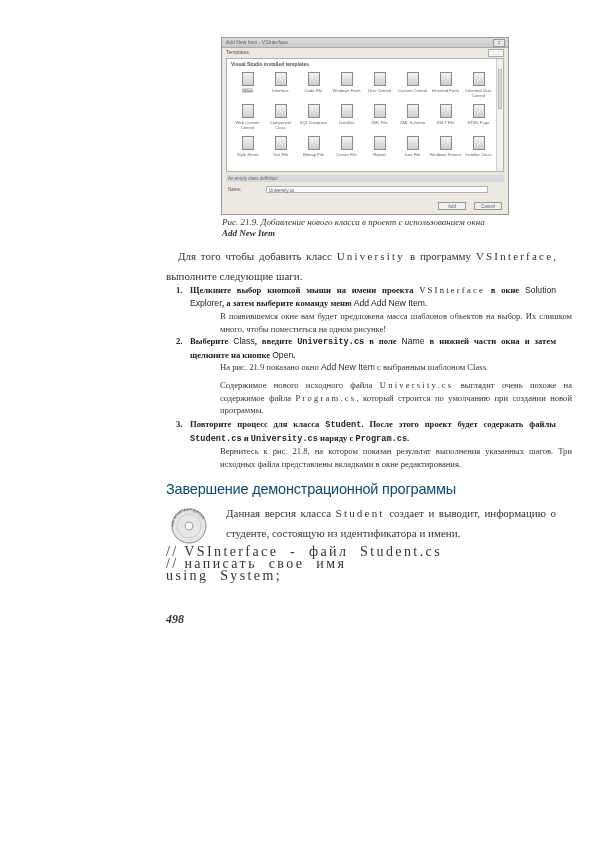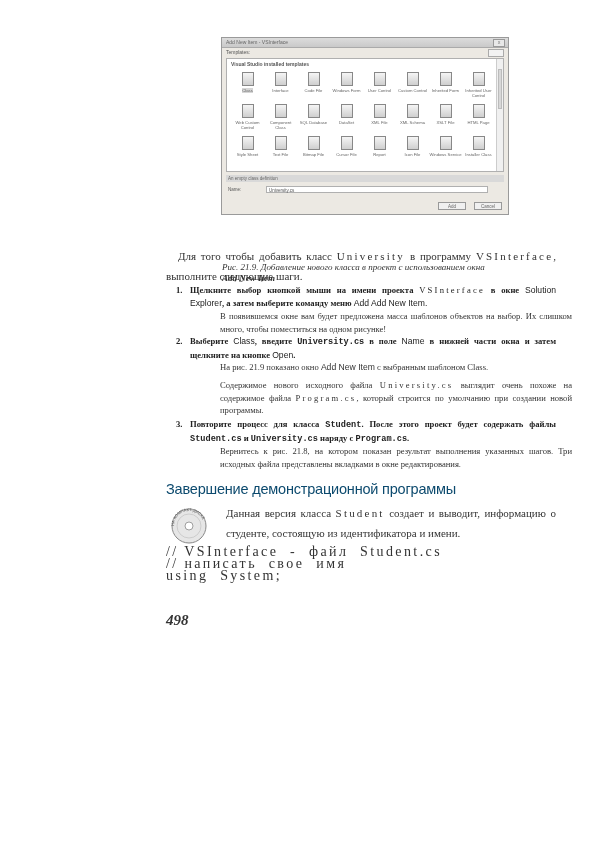--- a/index.html
+++ b/index.html
@@ -30,39 +30,39 @@
   .dlg-name-row { position:absolute; left:4px; top:148px; width:278px; height:8px; }
   .dlg-name-label { position:absolute; left:2px; top:0; line-height:8px; font-size:4.5px; }
   .dlg-name-input { position:absolute; left:40px; top:0; width:222px; height:7px; background:#fff; border:1px solid #b0b0b0;
                     font-size:4.5px; line-height:7px; padding-left:2px; box-sizing:border-box; color:#555; }
   .dlg-btn { position:absolute; top:164px; width:28px; height:8px; background:#f0f0f0; border:1px solid #999;
              font-size:4.5px; line-height:7px; text-align:center; box-sizing:border-box; color:#666; }
   .dlg-add { left:216px; }
   .dlg-cancel { left:252px; }
 
   
-  .caption { position:absolute; left:222px; top:217px; width:340px; font-size:9px; line-height:11px; font-style:italic; color:#333;margin-top:45px; }
+  .caption { position:absolute; left:222px; top:217px; width:340px; font-size:9px; line-height:11px; font-style:italic; color:#333; }
   .caption b { font-weight:bold; }
 
   
   .para { position:absolute; font-size:11px; line-height:20px; color:#333; text-align:justify; }
   .spaced { letter-spacing:2.2px; }
   .sans { font-family:"Liberation Sans", sans-serif; }
   .mono { font-family:"Liberation Mono", monospace; font-weight:bold; }
   .step { position:absolute; left:190px; width:366px; font-size:8.6px; line-height:12.5px; color:#222; font-weight:bold; text-align:justify; }
   .step-num { position:absolute; left:-14px; top:0; font-weight:bold; }
   .sub { position:absolute; left:220px; width:352px; font-size:8.6px; line-height:12.5px; color:#333; text-align:justify; }
 
   .heading { position:absolute; left:166px; top:481px; font-family:"Liberation Sans", sans-serif; font-size:14.5px; color:#0c4a6e; letter-spacing:-0.2px; }
 
   .cd-icon { position:absolute; left:166px; top:502px; width:46px; height:46px; }
 
   .code { position:absolute; left:166px; top:546px; font-family:"Liberation Serif", serif; font-size:14px; line-height:12px; color:#333; white-space:pre; letter-spacing:2.4px; }
 
-  .page-num { position:absolute; left:166px; top:612px; font-family:"Liberation Serif", serif; font-style:italic; font-weight:bold; font-size:15px; color:#333; }
+  .page-num { position:absolute; left:166px; top:612px; font-family:"Liberation Serif", serif; font-style:italic; font-weight:bold; font-size:12px; color:#333; }
 </style>
 </head>
 <body>
 
 <div class="dialog">
   <div class="dlg-title">
     <span>Add New Item - VSInterface</span>
     <span class="dlg-close">X</span>
   </div>
   <div class="dlg-tpl-row">

